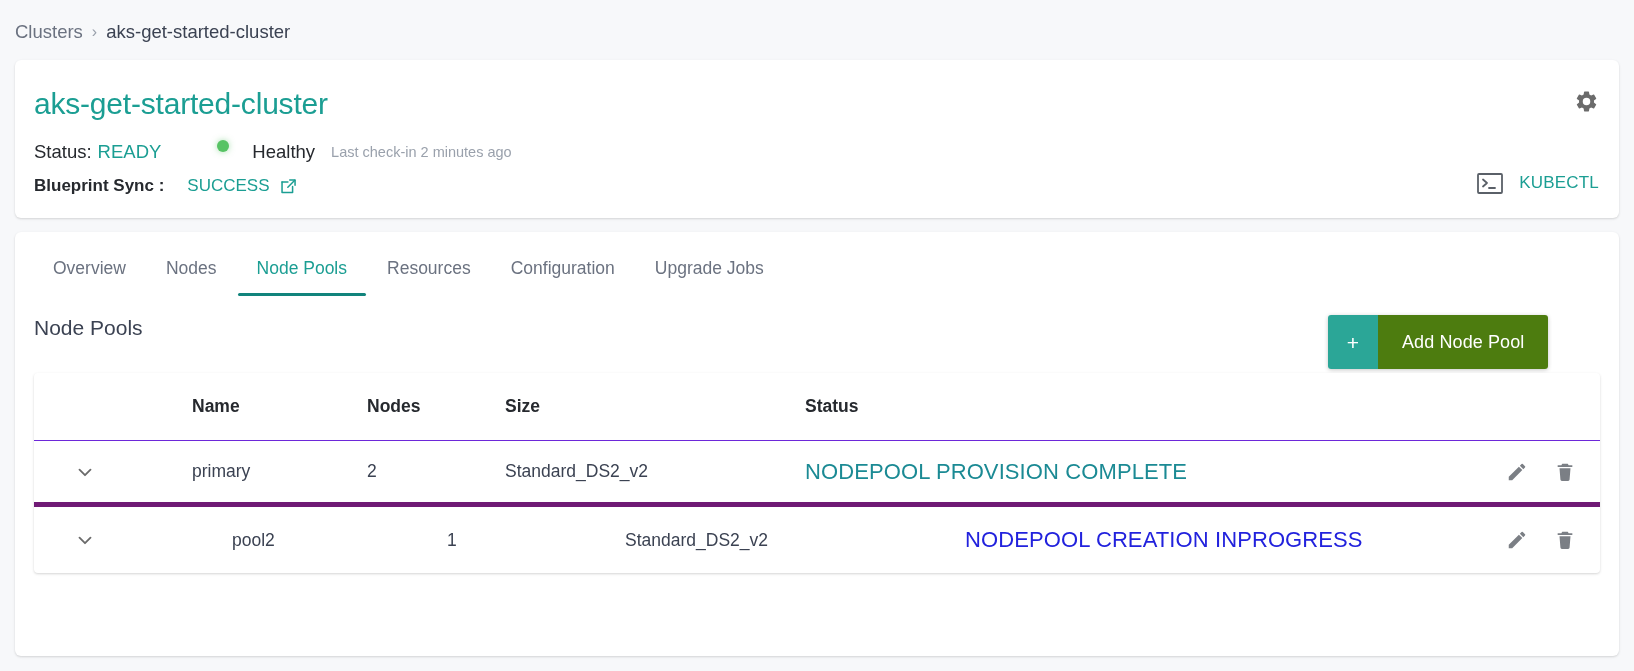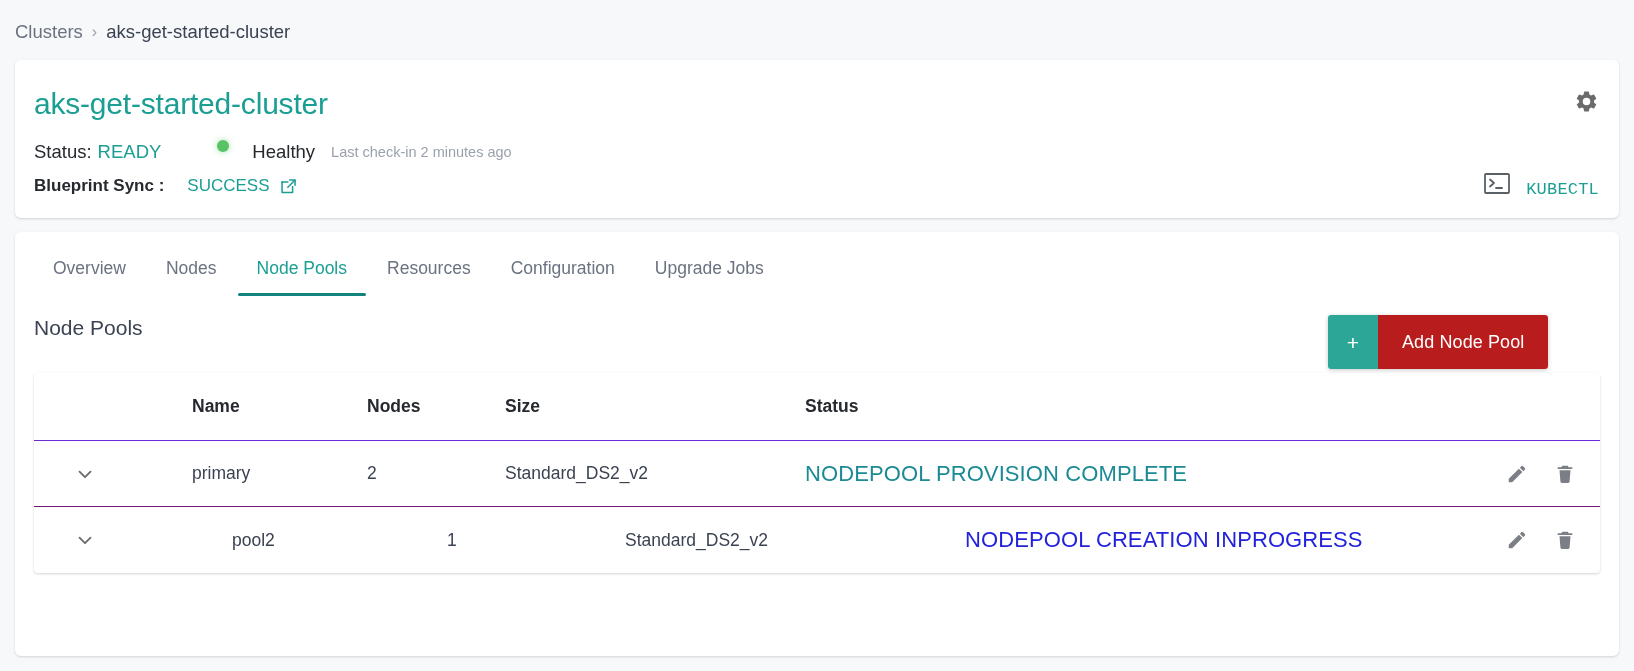--- a/index.html
+++ b/index.html
@@ -156,24 +156,23 @@
     display: flex;
     align-items: center;
     justify-content: center;
   }
 
   .kubectl-button {
     position: absolute;
     right: 20px;
     top: 113px;
     display: flex;
-    align-items: flex-end;
+    align-items: flex-start;
     gap: 16px;
     cursor: pointer;
-    font-family: Liberation Mono, monospace;
   }
   .kubectl-label {
     color: #1b9e93;
     font-size: 17px;
     font-weight: 500;
     letter-spacing: 0.2px;
   }
 
   
   .tabs {
@@ -233,21 +232,21 @@
     width: 50px;
     background: #2ba697;
     color: #ffffff;
     display: flex;
     align-items: center;
     justify-content: center;
     font-size: 21px;
     line-height: 1;
   }
   .add-btn-label {
-    background: #b91c1c;
+    background: #4d7c0f;
     color: #ffffff;
     display: flex;
     align-items: center;
     padding: 0 24px;
     font-size: 18px;
     font-weight: 500;
     letter-spacing: 0.1px;
     white-space: nowrap;
   }
 
@@ -264,21 +263,21 @@
   }
   .trow {
     display: flex;
     align-items: center;
     height: 66px;
   }
   .trow.header {
     height: 68px;
     border-bottom: 1px solid #6d28d9;
   }
-  .trow.body { border-bottom: 1px solid #701a75; }
+  .trow.body { border-bottom: 5px solid #701a75; }
   .trow.body:last-child { border-bottom: none; gap: 40px; }
 
   .c-chevron { width: 158px; padding-left: 40px; display: flex; align-items: center; }
   .c-name    { width: 175px; }
   .c-nodes   { width: 138px; }
   .c-size    { width: 300px; }
   .c-status  { flex: 1; }
   .c-actions { width: 150px; display: flex; align-items: center; justify-content: flex-end; padding-right: 22px; gap: 22px; }
 
   .th {

